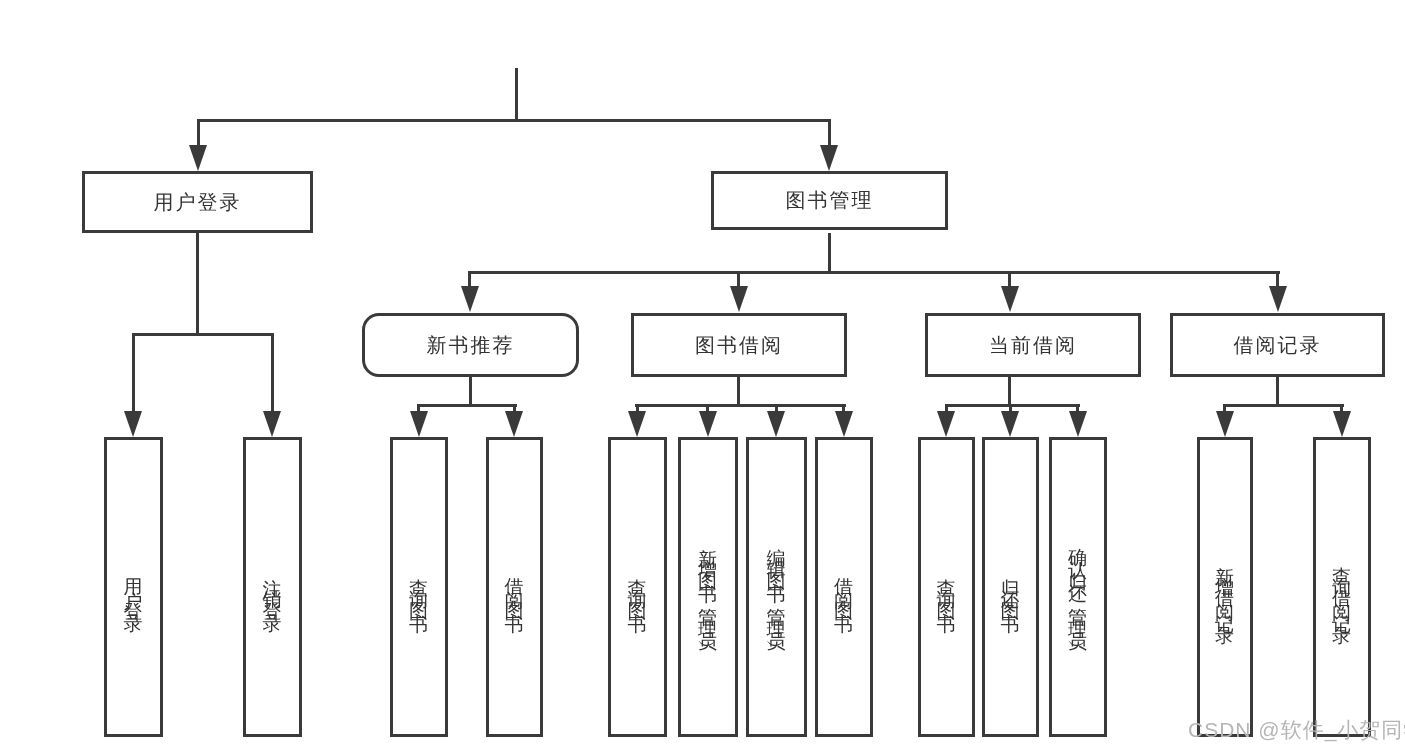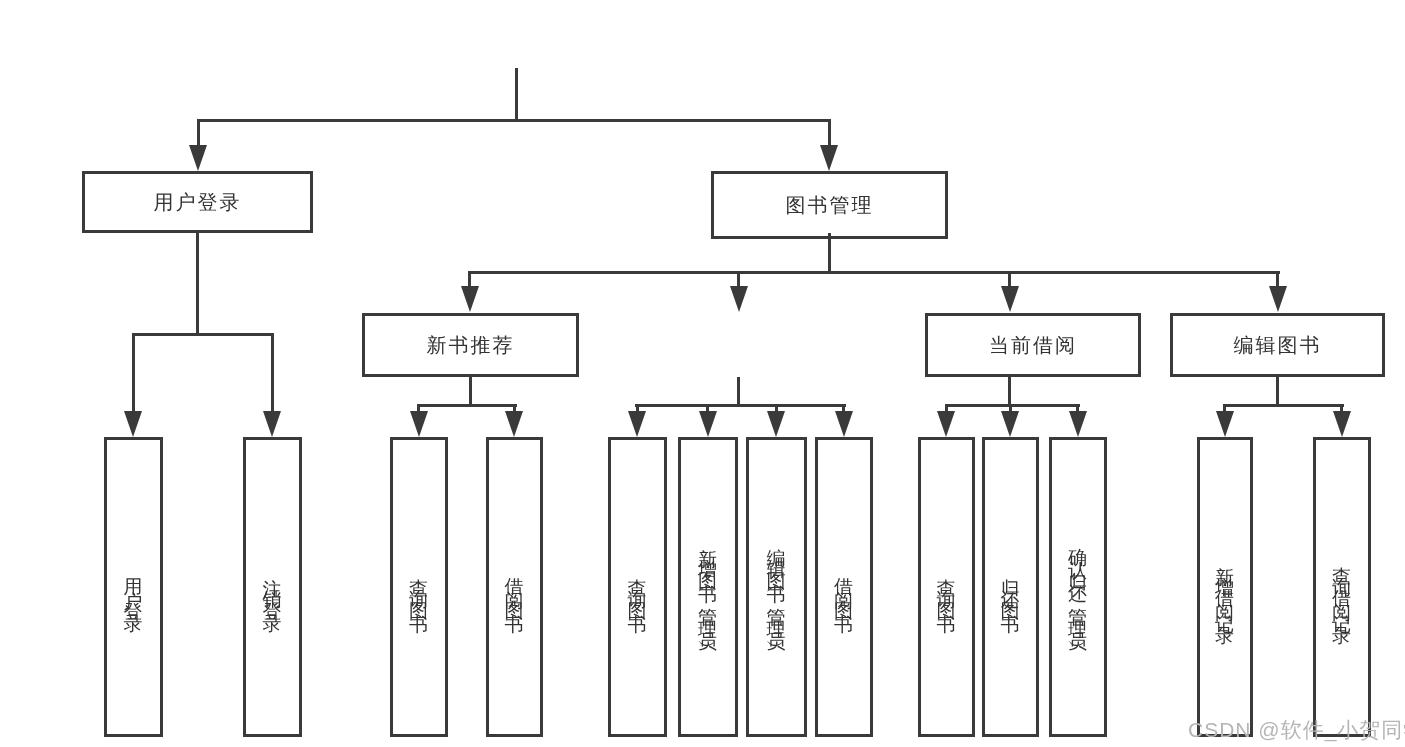--- a/index.html
+++ b/index.html
@@ -58,21 +58,21 @@
   <div class="line vline" style="left:515px; top:68px; height:53px;"></div>
   <div class="line hline" style="left:197px; top:119px; width:634px;"></div>
   <div class="line vline" style="left:197px; top:119px; height:27px;"></div>
   <div class="arrow" style="left:189px; top:145px;"></div>
   <div class="line vline" style="left:828px; top:119px; height:27px;"></div>
   <div class="arrow" style="left:820px; top:145px;"></div>
 
   <div class="node h-node" style="left:82px; top:171px; width:231px; height:62px;">
     <span>用户登录</span>
   </div>
-  <div class="node h-node" style="left:711px; top:171px; width:237px; height:68px;">
+  <div class="node h-node" style="left:711px; top:171px; width:237px; height:59px;">
     <span>图书管理</span>
   </div>
 
   <div class="line vline" style="left:196px; top:233px; height:102px;"></div>
   <div class="line hline" style="left:132px; top:333px; width:142px;"></div>
   <div class="line vline" style="left:132px; top:333px; height:80px;"></div>
   <div class="arrow" style="left:124px; top:411px;"></div>
   <div class="line vline" style="left:271px; top:333px; height:80px;"></div>
   <div class="arrow" style="left:263px; top:411px;"></div>
 
@@ -80,28 +80,31 @@
   <div class="line hline" style="left:468px; top:271px; width:812px;"></div>
   <div class="line vline" style="left:468px; top:271px; height:17px;"></div>
   <div class="arrow" style="left:461px; top:286px;"></div>
   <div class="line vline" style="left:737px; top:271px; height:17px;"></div>
   <div class="arrow" style="left:730px; top:286px;"></div>
   <div class="line vline" style="left:1008px; top:271px; height:17px;"></div>
   <div class="arrow" style="left:1001px; top:286px;"></div>
   <div class="line vline" style="left:1276px; top:271px; height:17px;"></div>
   <div class="arrow" style="left:1269px; top:286px;"></div>
 
-  <div class="node h-node" style="left:362px; top:313px; width:217px; height:64px;">
+  <div class="node h-node" style="left:362px; top:313px; width:217px; height:64px;border-radius:17px;">
     <span>新书推荐</span>
+  </div>
+  <div class="node h-node" style="left:631px; top:313px; width:216px; height:64px;">
+    <span>图书借阅</span>
   </div>
   <div class="node h-node" style="left:902px; top:313px; width:216px; height:64px;margin-left:23px;">
     <span>当前借阅</span>
   </div>
   <div class="node h-node" style="left:1170px; top:313px; width:215px; height:64px;">
-    <span>编辑图书</span>
+    <span>借阅记录</span>
   </div>
 
   <div class="line vline" style="left:469px; top:377px; height:30px;"></div>
   <div class="line hline" style="left:417px; top:404px; width:100px;"></div>
   <div class="line vline" style="left:417px; top:404px; height:9px;"></div>
   <div class="arrow" style="left:410px; top:411px;"></div>
   <div class="line vline" style="left:513px; top:404px; height:9px;"></div>
   <div class="arrow" style="left:505px; top:411px;"></div>
 
   <div class="line vline" style="left:737px; top:377px; height:30px;"></div>

